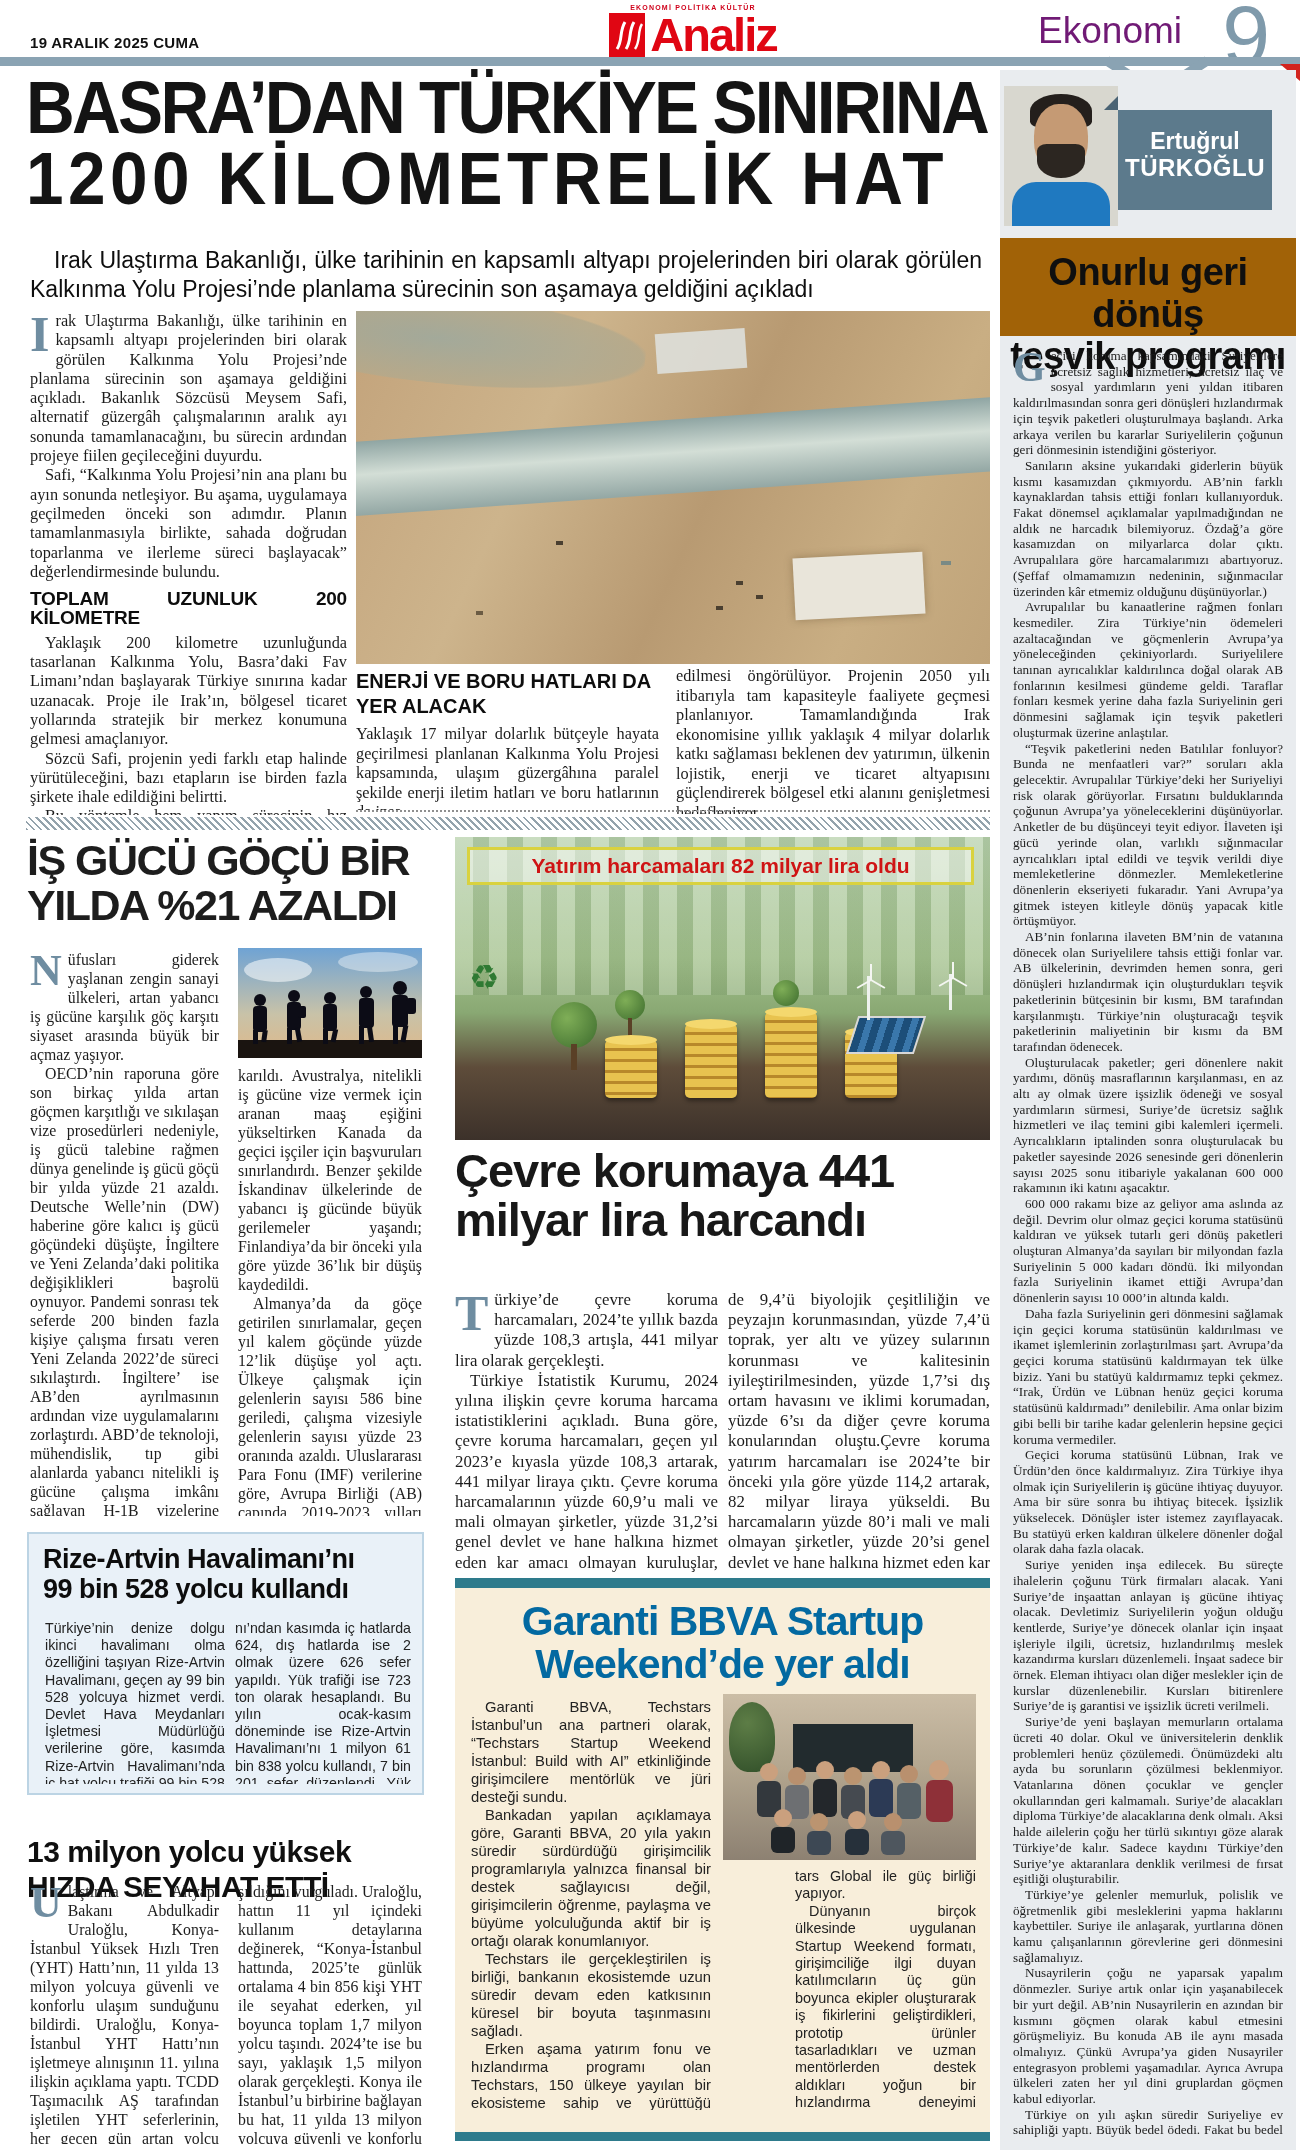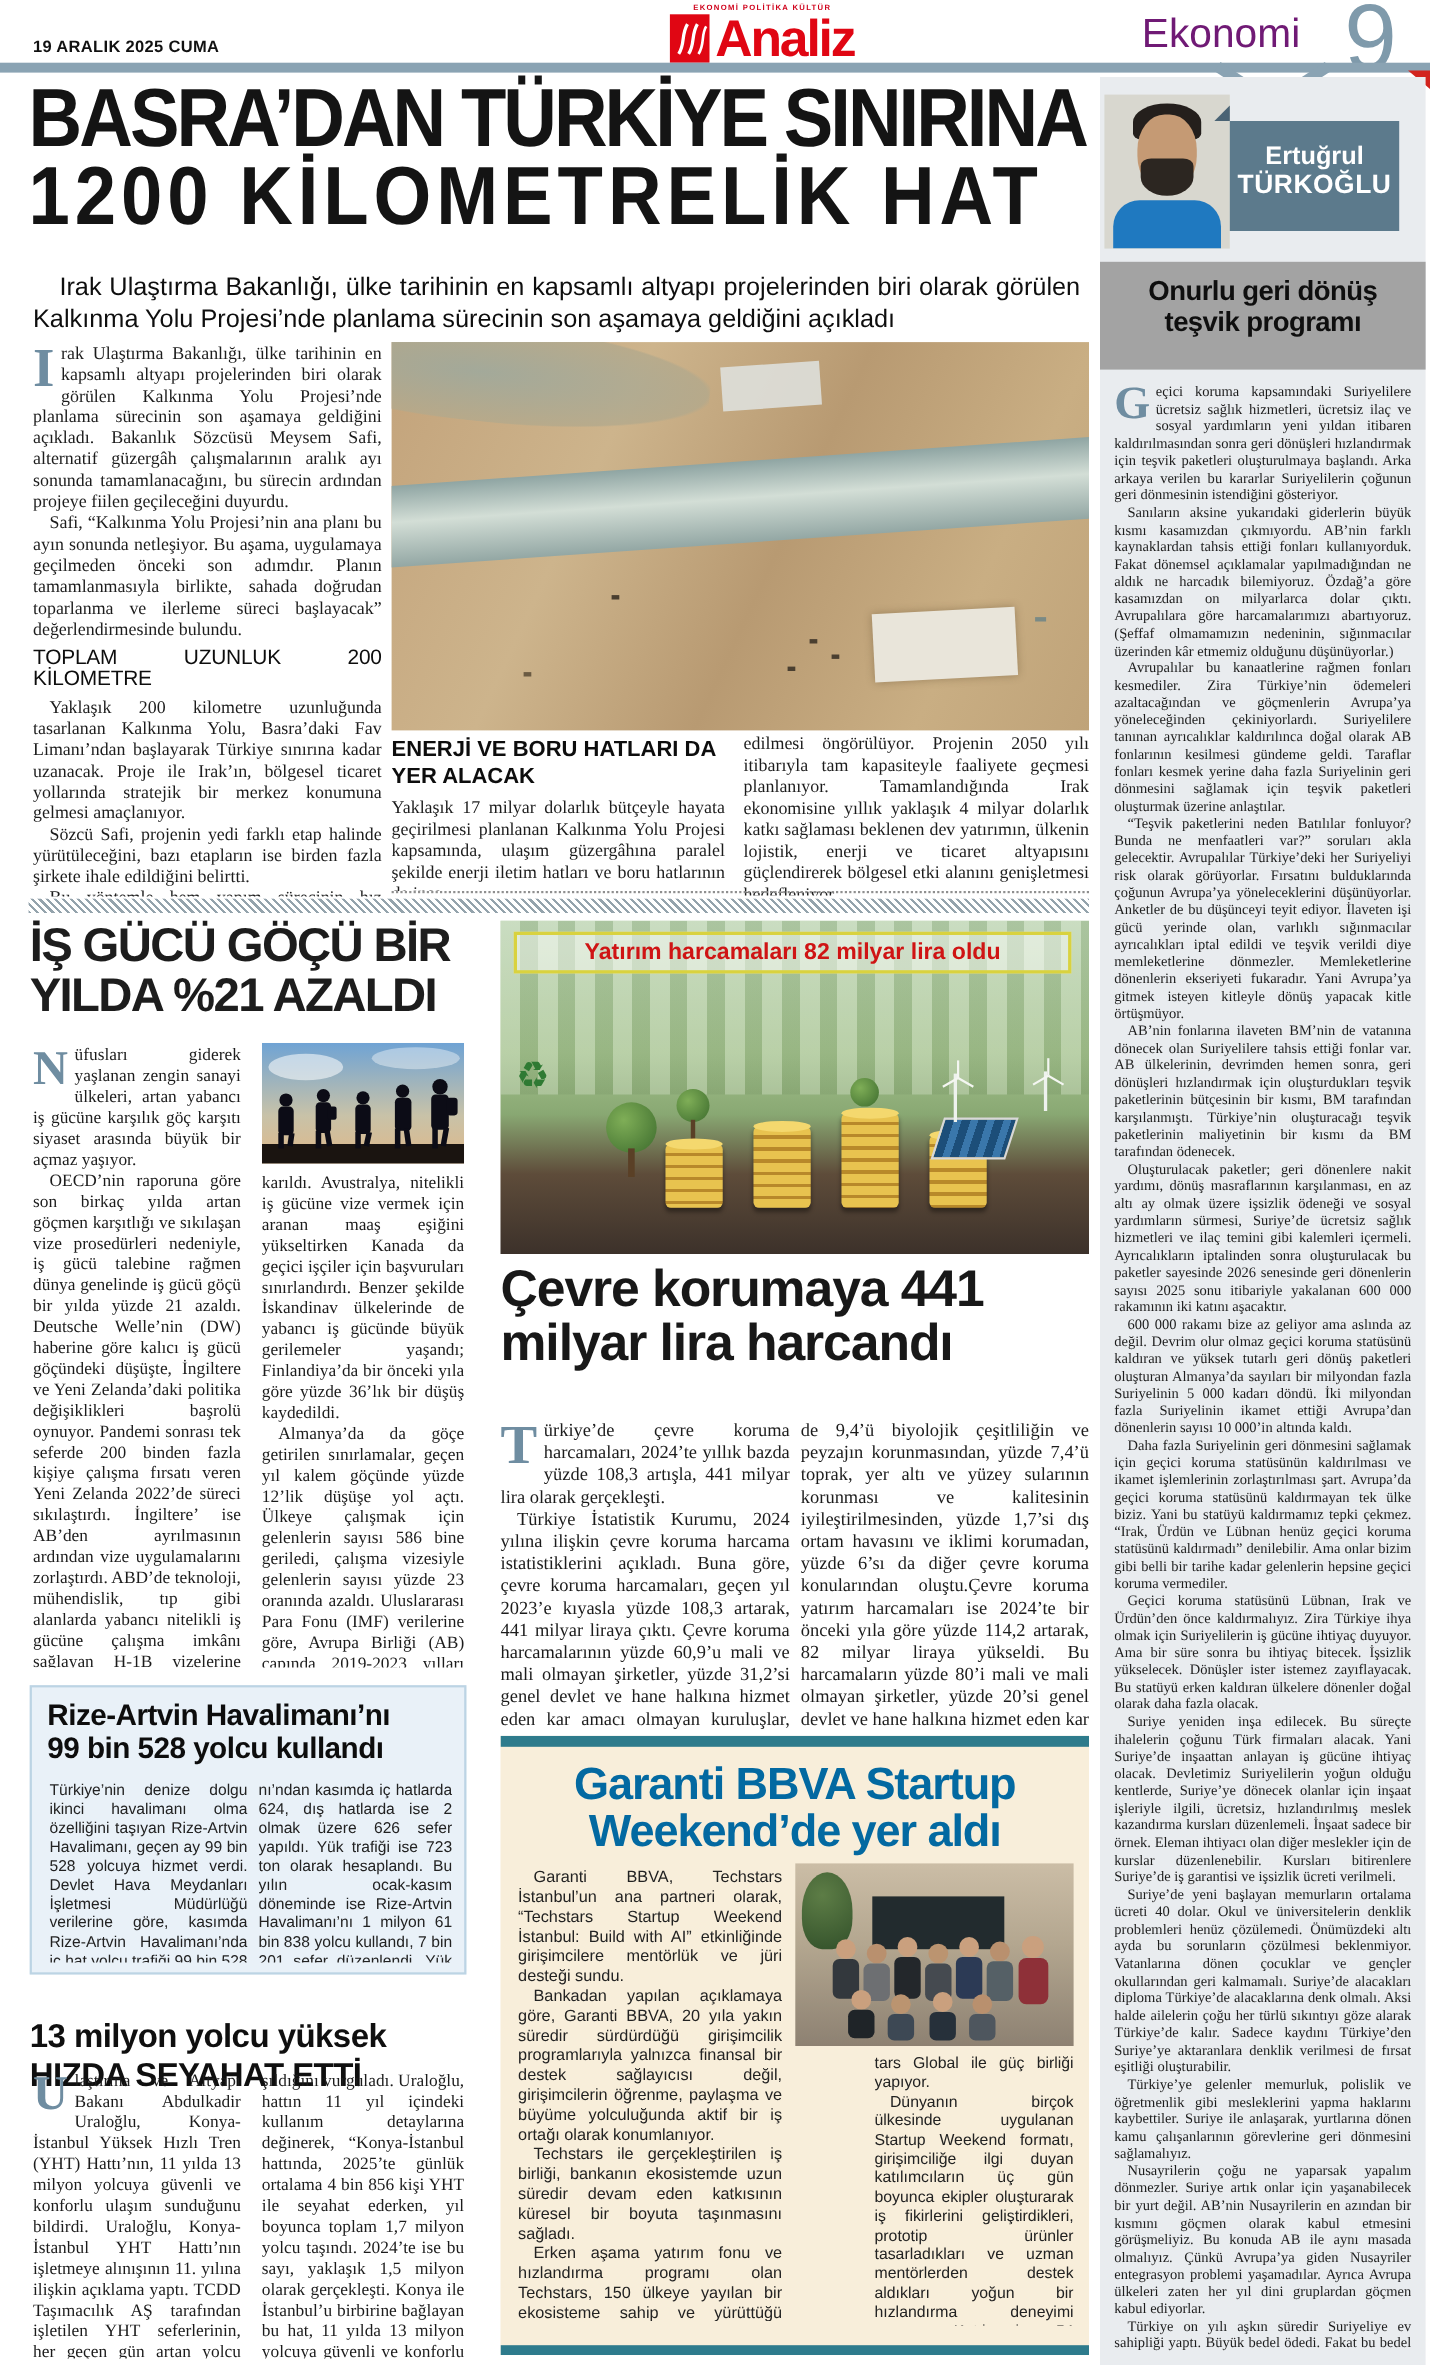--- a/index.html
+++ b/index.html
@@ -29,21 +29,21 @@
   .redCorner{right:0;top:64px;width:0;height:0;border-top:17px solid #d2241e;border-left:20px solid transparent;}
 
   
   .mainHead{left:26px;top:72px;width:1120px;font-family:"Liberation Sans",sans-serif;
             font-weight:900;color:#141414;font-size:75px;line-height:.95;letter-spacing:-3px;
             transform:scaleX(.90);transform-origin:left top;white-space:nowrap;}
   .mainHead .l2{letter-spacing:5px;}
   .subHead{left:30px;top:246px;width:952px;font-family:"Liberation Sans",sans-serif;
            font-weight:500;font-size:23px;line-height:1.28;color:#0e0e0e;text-indent:24px;}
   .a1c1{left:30px;top:311px;width:317px;height:504px;font-size:16.3px;line-height:19.3px;}
-  .secHead{font-family:"Liberation Sans",sans-serif;font-weight:400;font-size:19px;
+  .secHead{font-family:"Liberation Sans",sans-serif;font-weight:700;font-size:19px;
            letter-spacing:-.2px;margin:8px 0 5px;color:#0d0d0d;}
   .photo1{left:356px;top:311px;width:634px;height:353px;background:
      linear-gradient(115deg,#c3a37b 0%,#cdb48c 30%,#b89a72 55%,#c9ae83 80%,#bfa379 100%);}
   .canal{position:absolute;left:-24px;top:108px;width:700px;height:74px;transform:rotate(-4deg);
      background:linear-gradient(180deg,#8fa5a3,#d3ded6 45%,#93a7a4);}
   .canal2{position:absolute;left:-10px;top:-12px;width:300px;height:90px;transform:rotate(6deg);
      background:radial-gradient(ellipse at 30% 50%,#9aa9a0 0%,#b3a98c 70%,rgba(0,0,0,0) 72%);opacity:.8;}
   .pad1{position:absolute;left:438px;top:244px;width:130px;height:62px;background:#e9e5da;transform:rotate(-3deg);box-shadow:0 0 8px rgba(90,70,40,.4);}
   .pad2{position:absolute;left:300px;top:20px;width:90px;height:40px;background:#dfe3e0;transform:rotate(-4deg);opacity:.85;}
   .speck{position:absolute;width:7px;height:4px;background:#4a3f30;}
@@ -122,22 +122,22 @@
   .head1{position:absolute;left:30px;top:18px;width:54px;height:70px;border-radius:46%;background:#c59a74;}
   .hair1{position:absolute;left:26px;top:8px;width:62px;height:34px;border-radius:50% 50% 20% 20%;background:#241f1c;}
   .beard1{position:absolute;left:33px;top:58px;width:48px;height:34px;border-radius:20% 20% 50% 50%;background:#2c2621;}
   .shirt1{position:absolute;left:8px;top:96px;width:98px;height:44px;border-radius:24px 24px 0 0;background:#1f79c0;}
   .plateNotch{position:absolute;left:104px;top:26px;width:0;height:0;
      border-bottom:14px solid #4a6374;border-left:14px solid transparent;}
   .plate{position:absolute;left:118px;top:40px;width:154px;height:100px;background:#5c7a8c;
      color:#fff;text-align:center;padding-top:18px;box-sizing:border-box;}
   .plateN1{font-weight:700;font-size:23px;line-height:1.15;}
   .plateN2{font-weight:800;font-size:24px;letter-spacing:.5px;}
-  .opTitleBox{position:absolute;left:0;top:168px;width:296px;height:98px;background:#a3a3a3;
-     text-align:center;padding-top:14px;box-sizing:border-box;font-weight:800;font-size:25px;
+  .opTitleBox{position:absolute;left:0;top:168px;width:296px;height:98px;background:#a16207;
+     text-align:center;padding-top:14px;box-sizing:border-box;font-weight:800;font-size:38px;
      line-height:1.1;color:#0f0f0f;letter-spacing:-.5px;}
   .opText{position:absolute;left:13px;top:278px;width:270px;height:1790px;
      font-size:13.2px;line-height:15.7px;text-align:justify;color:#1d1d1d;overflow:hidden;}
   .opText p{text-indent:12px;}
   .opText p.first{text-indent:0;}
   .opDrop{float:left;font-weight:700;font-size:42px;line-height:34px;color:#6f8da1;padding:2px 5px 0 0;}
 </style>
 </head>
 <body>
 

